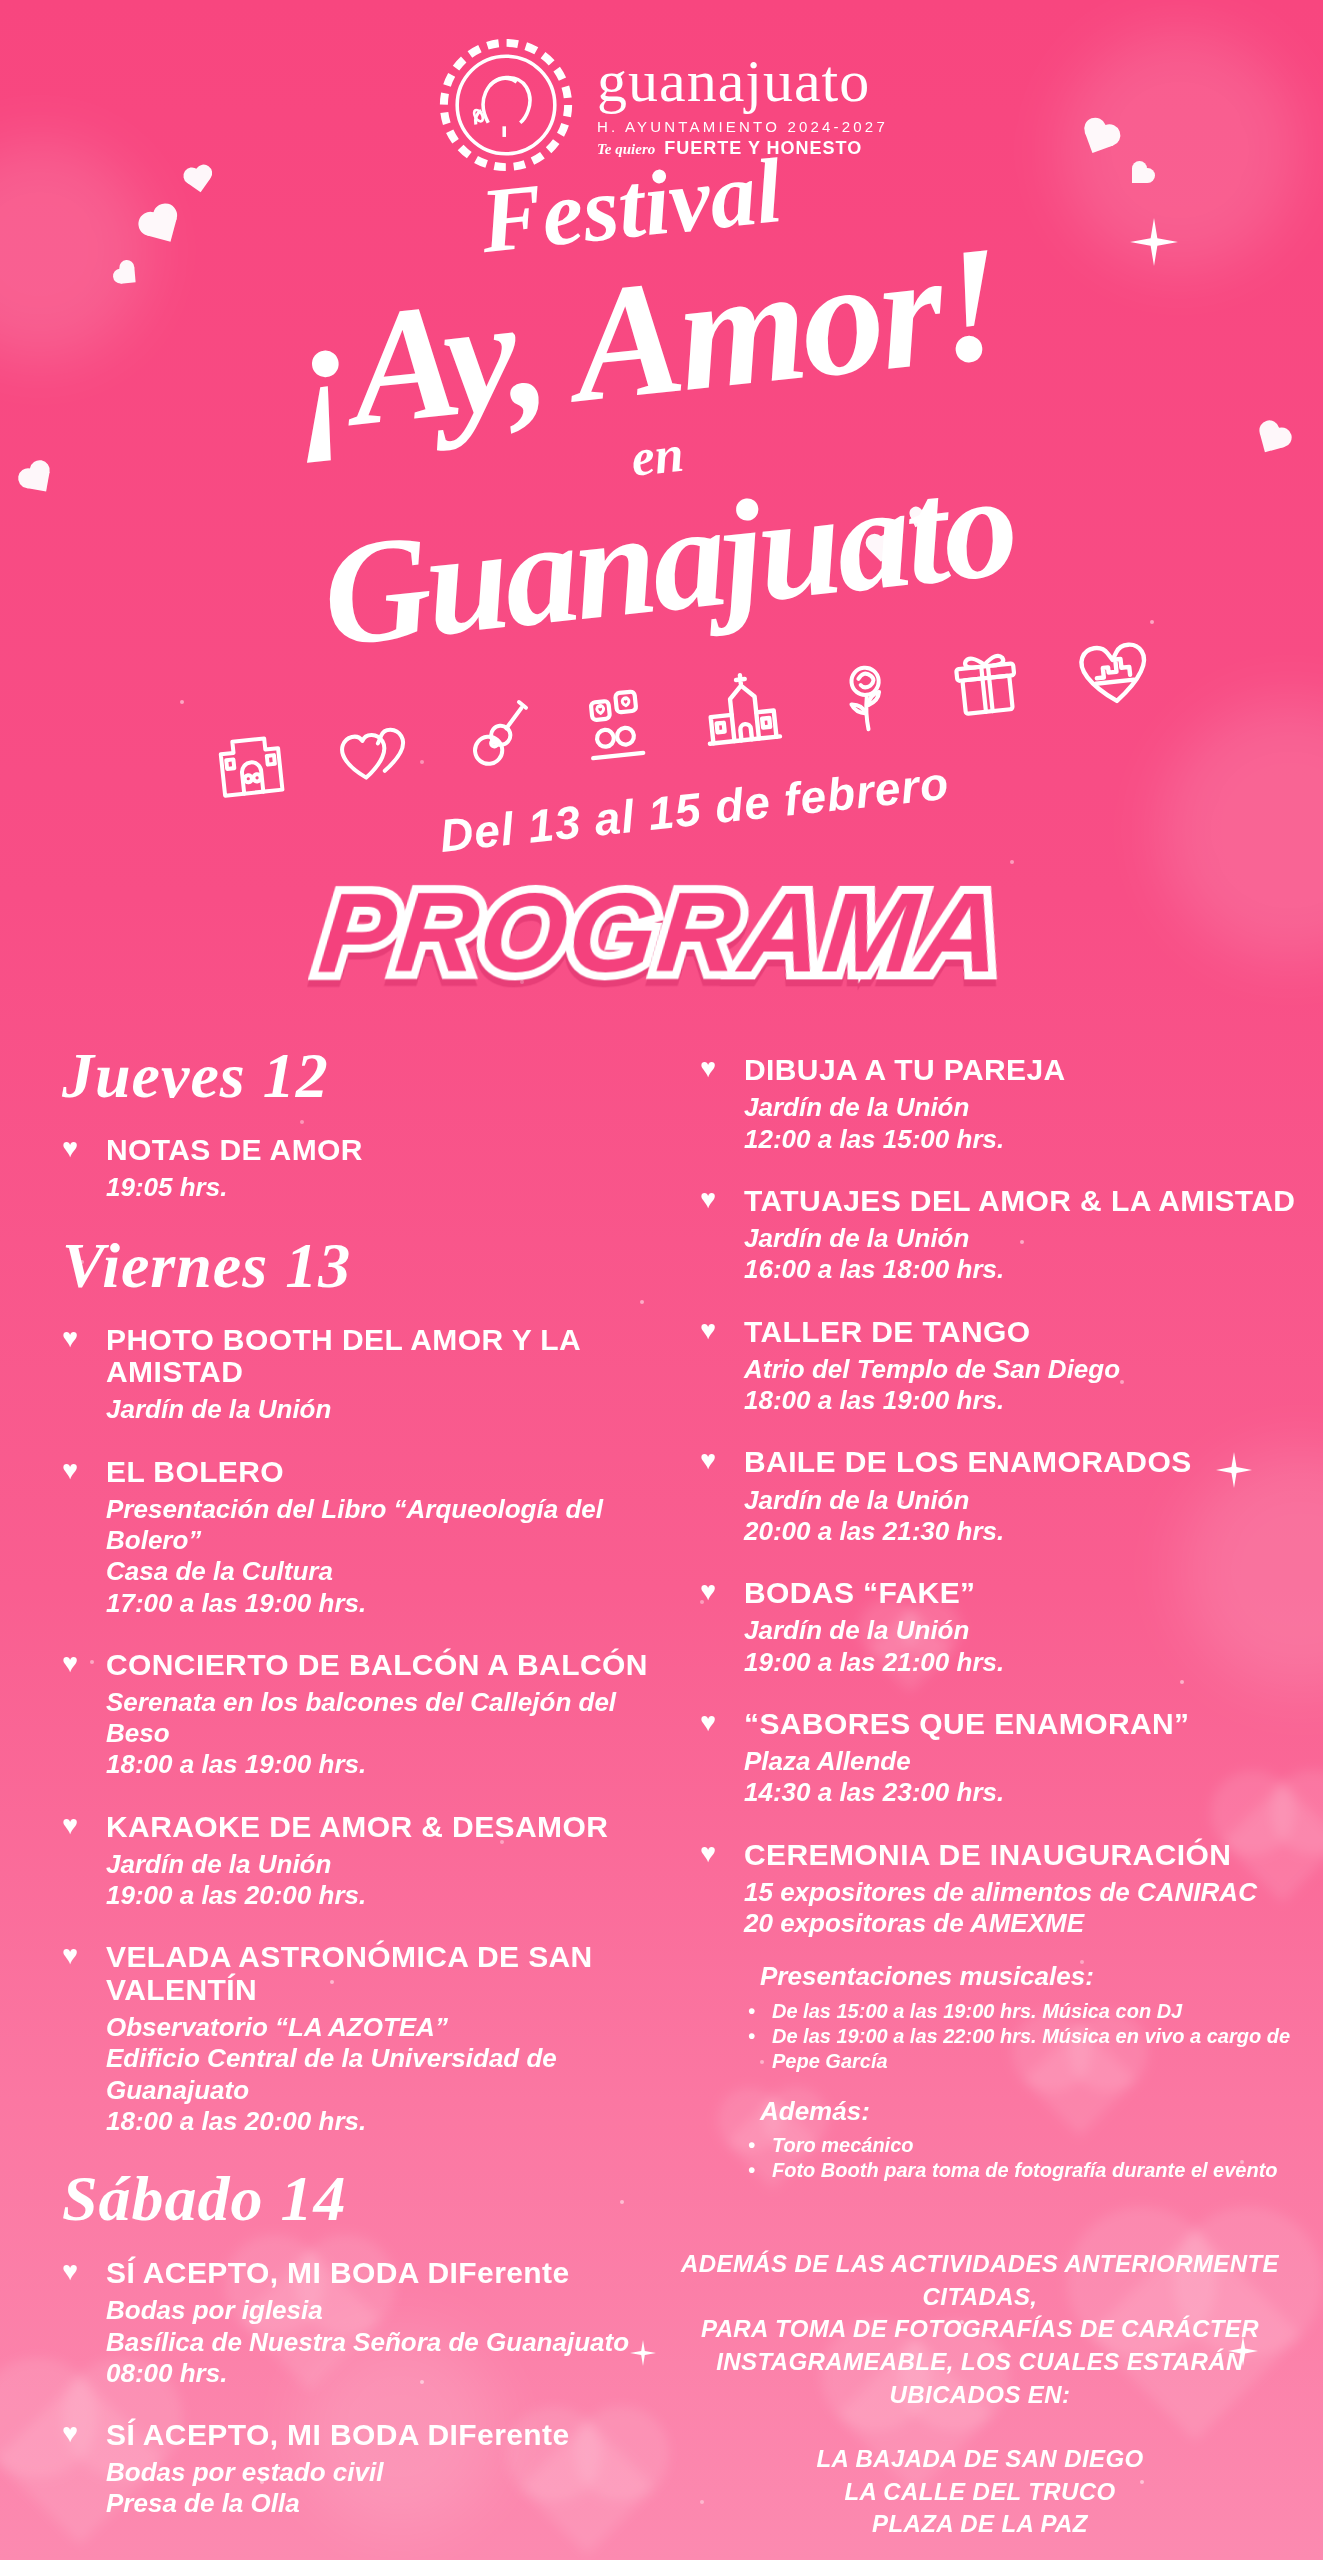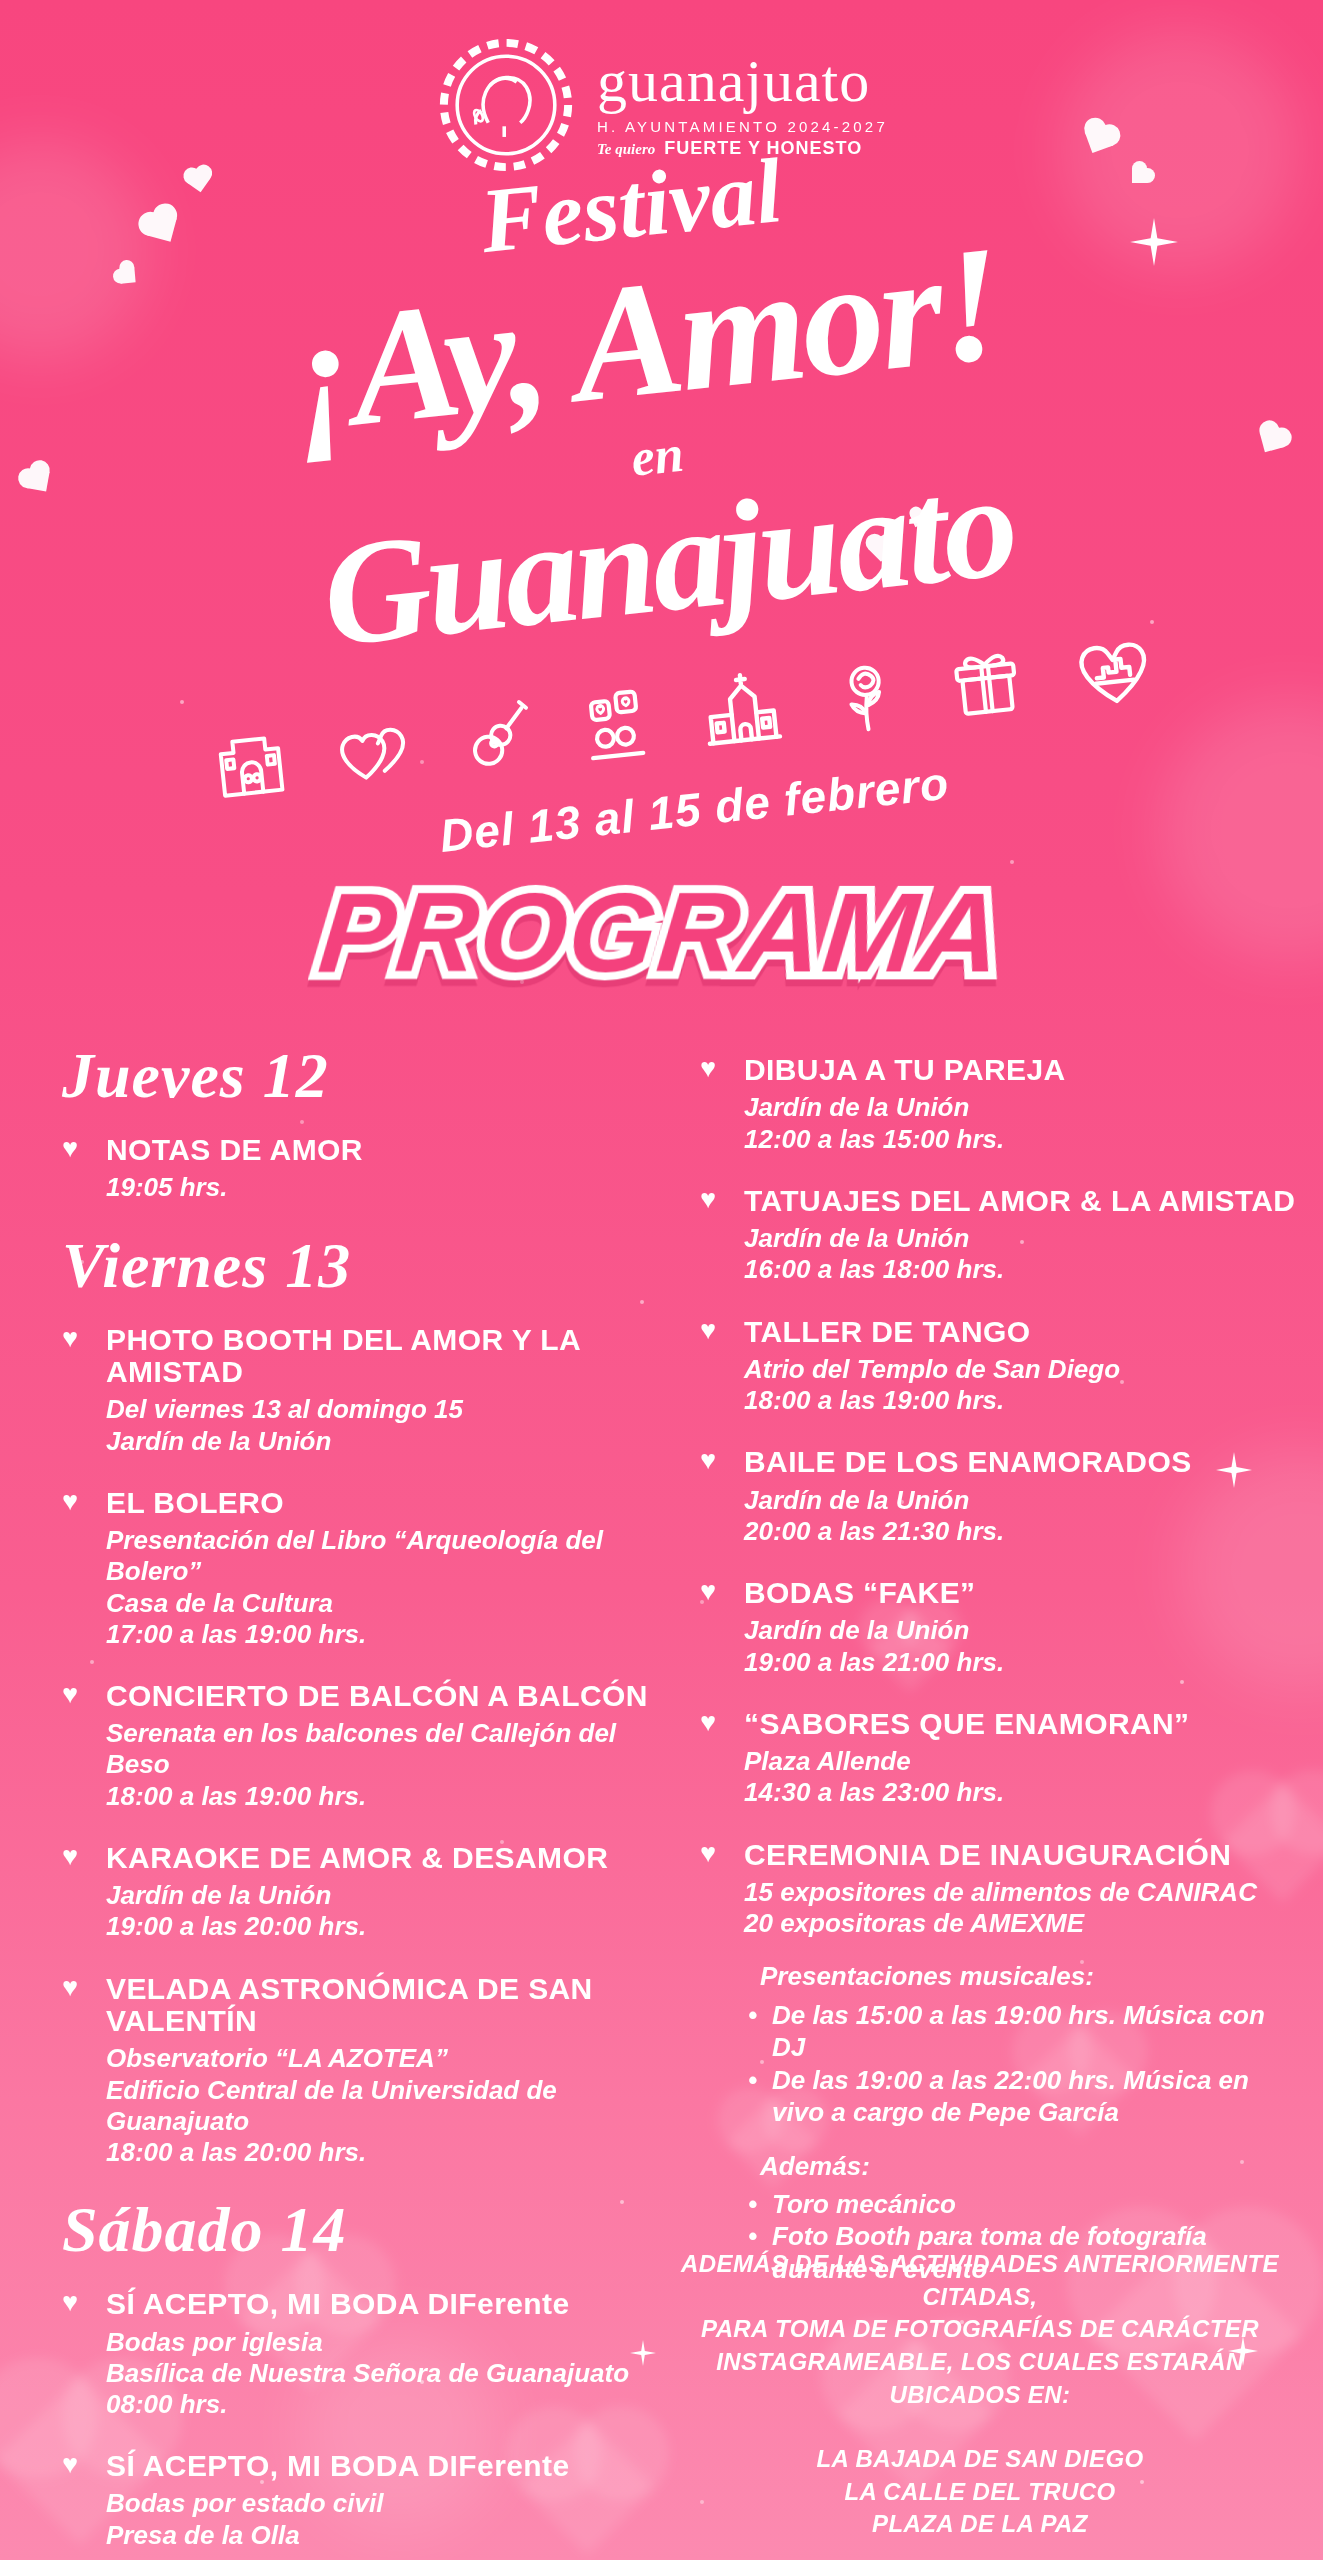--- a/index.html
+++ b/index.html
@@ -65,21 +65,21 @@
   .col-left{left:62px;width:620px;}
   .col-right{left:700px;width:600px;padding-top:10px;}
   .day-header{font-family:"Liberation Serif",serif;font-style:italic;font-weight:700;font-size:64px;line-height:1;margin:24px 0 26px;letter-spacing:1px;}
   .col .day-header:first-child{margin-top:0;}
   .event{position:relative;margin:0 0 30px;padding-left:44px;}
   .heart-bullet{position:absolute;left:0;top:1px;font-size:27px;line-height:1;}
   .event-title{margin:0 0 6px;font-size:30px;line-height:1.08;font-weight:700;letter-spacing:.4px;}
   .event-line{margin:0;font-style:italic;font-weight:700;font-size:26px;line-height:1.2;}
   .sub-label{margin:22px 16px 6px;font-style:italic;font-weight:700;font-size:26px;line-height:1.2;}
   .sub-list{margin:0;padding:0 0 0 28px;list-style:none;}
-  .sub-item{position:relative;font-style:italic;font-weight:700;font-size:26px;line-height:1.25;}
+  .sub-item{position:relative;font-style:italic;font-weight:700;font-size:20px;line-height:1.25;}
   .sub-item::before{content:"\2022";position:absolute;left:-24px;}
   
   .footer{position:absolute;left:656px;width:648px;top:2248px;text-align:center;
     font-style:italic;font-weight:700;font-size:24px;line-height:1.36;letter-spacing:.4px;}
   .footer-locs{margin-top:32px;}
 </style>
 </head>
 <body>
 
 <div class="poster">
@@ -228,21 +228,20 @@
       <h2 class="day-header">Jueves 12</h2>
       <div class="event">
         <span class="heart-bullet">♥</span>
         <h3 class="event-title">NOTAS DE AMOR</h3>
         <p class="event-line">19:05 hrs.</p>
       </div>
       <h2 class="day-header">Viernes 13</h2>
       <div class="event">
         <span class="heart-bullet">♥</span>
         <h3 class="event-title">PHOTO BOOTH DEL AMOR Y LA AMISTAD</h3>
-        <p class="event-line">Del viernes 13 al domingo 15</p>
         <p class="event-line">Jardín de la Unión</p>
       </div>
       <div class="event">
         <span class="heart-bullet">♥</span>
         <h3 class="event-title">EL BOLERO</h3>
         <p class="event-line">Presentación del Libro “Arqueología del Bolero”</p>
         <p class="event-line">Casa de la Cultura</p>
         <p class="event-line">17:00 a las 19:00 hrs.</p>
       </div>
       <div class="event">

